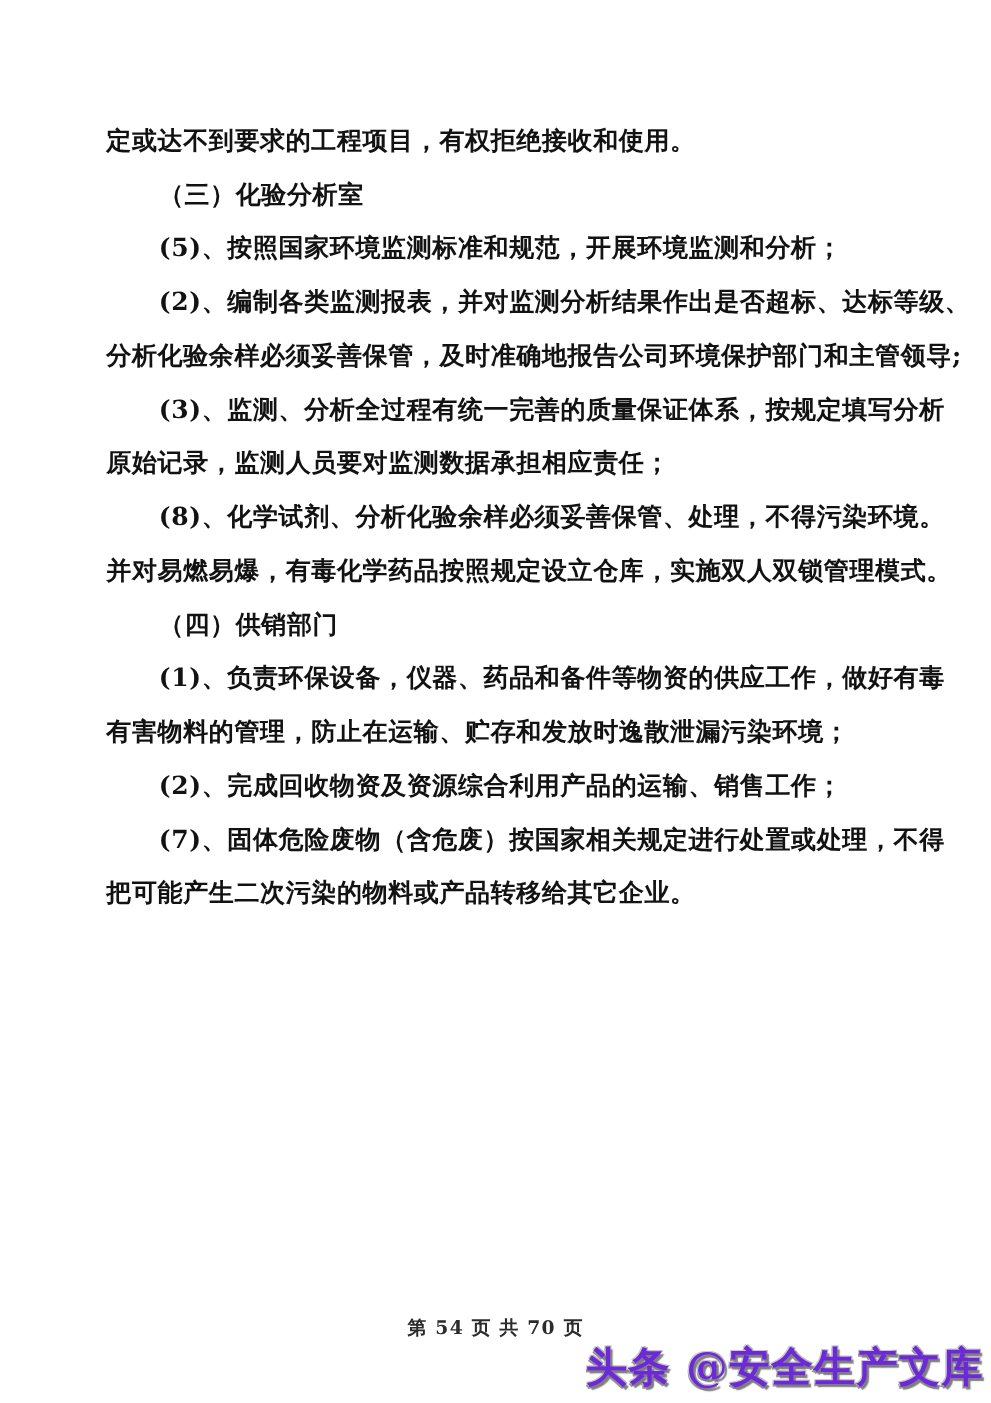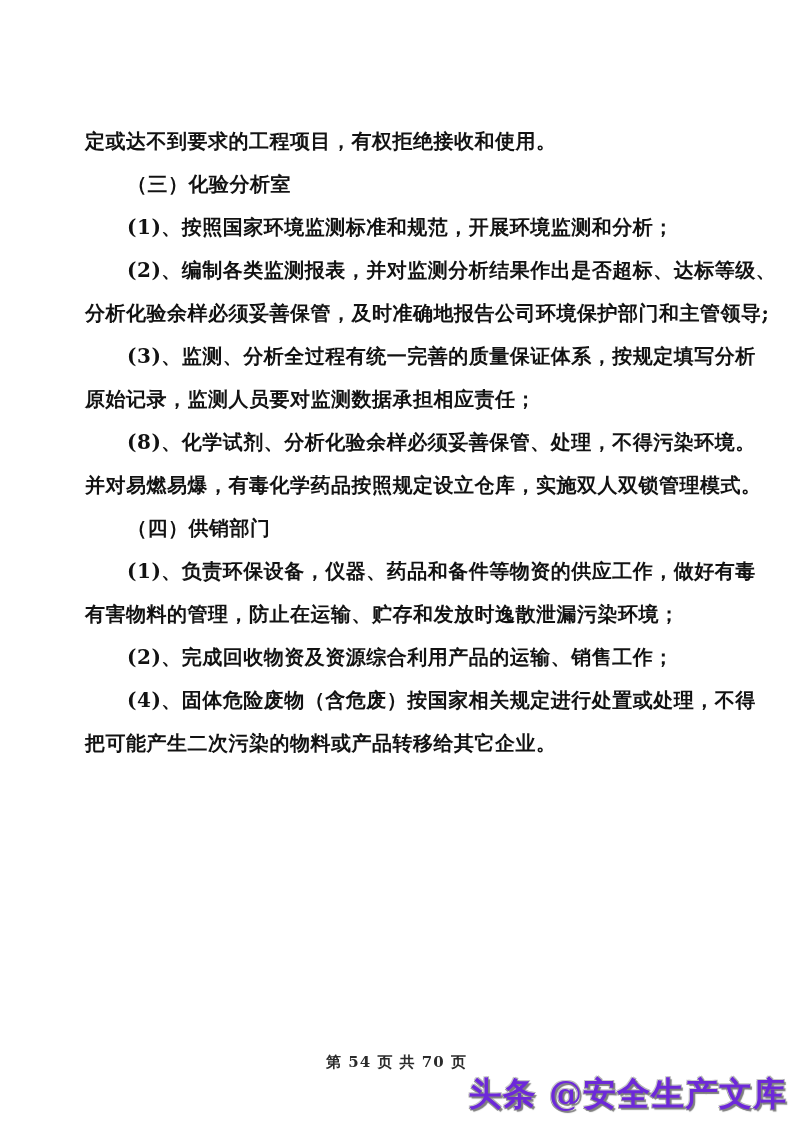--- a/index.html
+++ b/index.html
@@ -17,21 +17,21 @@
   .page {
     position: absolute;
     inset: 0;
     background: #ffffff;
   }
   .body-text {
     position: absolute;
     left: 85px;
     top: 0;
     width: 640px;
-    padding-top: 120px;
+    padding-top: 91px;
     color: #121212;
   }
   .body-text p {
     margin: 0;
     font-size: 20px;
     font-weight: 700;
     line-height: 43px;
     letter-spacing: 0.5px;
     white-space: nowrap;
     color: #121212;
@@ -68,32 +68,32 @@
   }
 </style>
 </head>
 <body>
 
 <div class="page">
 
   <div class="body-text">
     <p>定或达不到要求的工程项目，有权拒绝接收和使用。</p>
     <p class="indent">（三）化验分析室</p>
-    <p class="indent">(1)、按照国家环境监测标准和规范，开展环境监测和分析；</p>
+    <p class="indent">(5)、按照国家环境监测标准和规范，开展环境监测和分析；</p>
     <p class="indent">(2)、编制各类监测报表，并对监测分析结果作出是否超标、达标等级、</p>
     <p>分析化验余样必须妥善保管，及时准确地报告公司环境保护部门和主管领导;</p>
     <p class="indent">(3)、监测、分析全过程有统一完善的质量保证体系，按规定填写分析</p>
     <p>原始记录，监测人员要对监测数据承担相应责任；</p>
     <p class="indent">(8)、化学试剂、分析化验余样必须妥善保管、处理，不得污染环境。</p>
     <p>并对易燃易爆，有毒化学药品按照规定设立仓库，实施双人双锁管理模式。</p>
     <p class="indent">（四）供销部门</p>
     <p class="indent">(1)、负责环保设备，仪器、药品和备件等物资的供应工作，做好有毒</p>
     <p>有害物料的管理，防止在运输、贮存和发放时逸散泄漏污染环境；</p>
     <p class="indent">(2)、完成回收物资及资源综合利用产品的运输、销售工作；</p>
-    <p class="indent">(4)、固体危险废物（含危废）按国家相关规定进行处置或处理，不得</p>
+    <p class="indent">(7)、固体危险废物（含危废）按国家相关规定进行处置或处理，不得</p>
     <p>把可能产生二次污染的物料或产品转移给其它企业。</p>
   </div>
 
   <div class="page-footer">第 54 页 共 70 页</div>
 
   <div class="watermark">头条 @安全生产文库</div>
 
 </div>
 
 </body></html>

